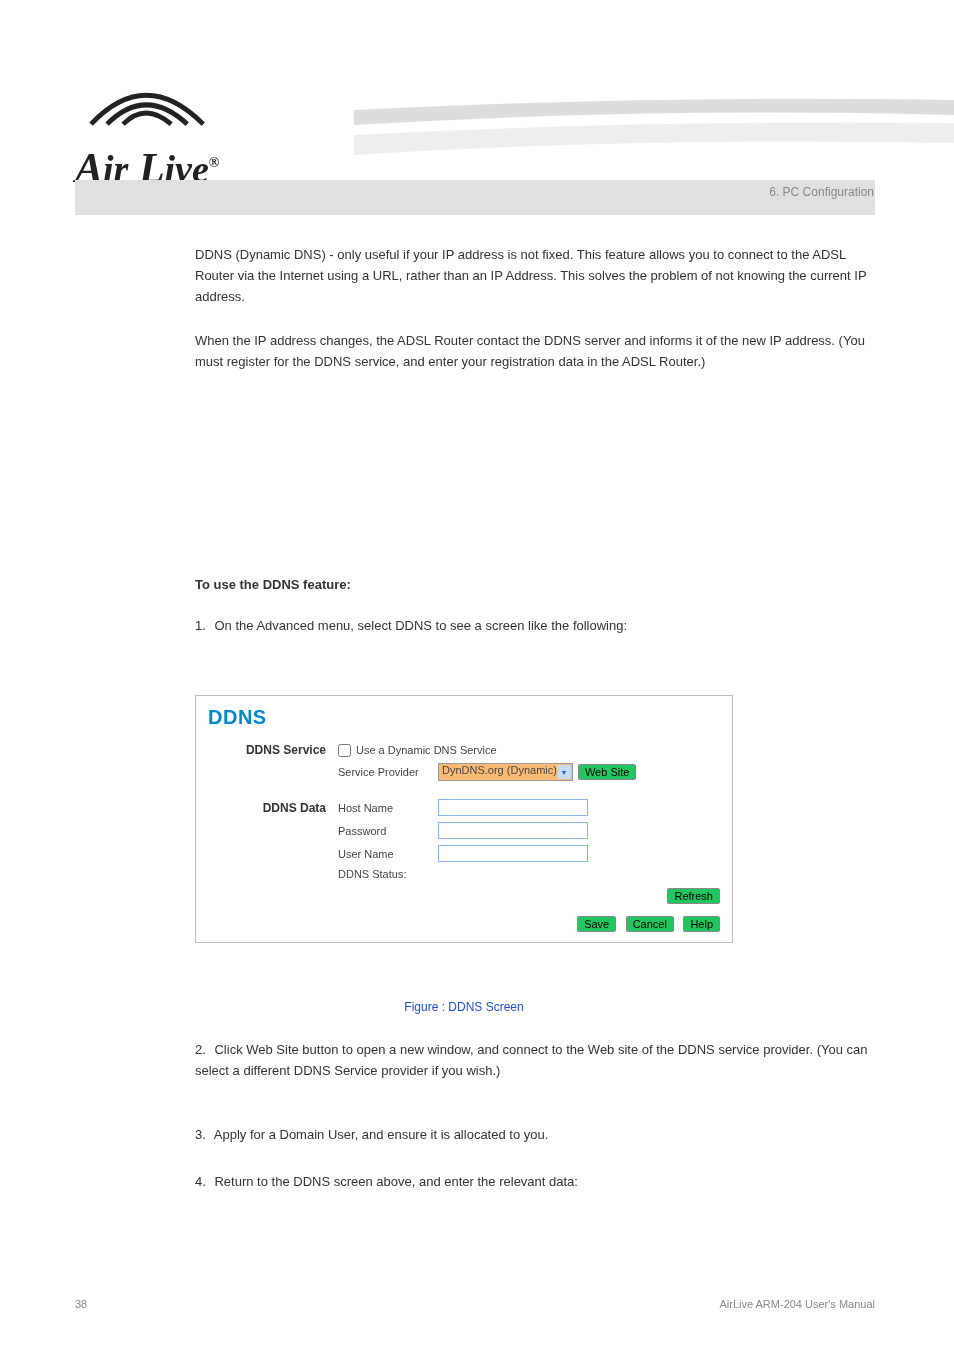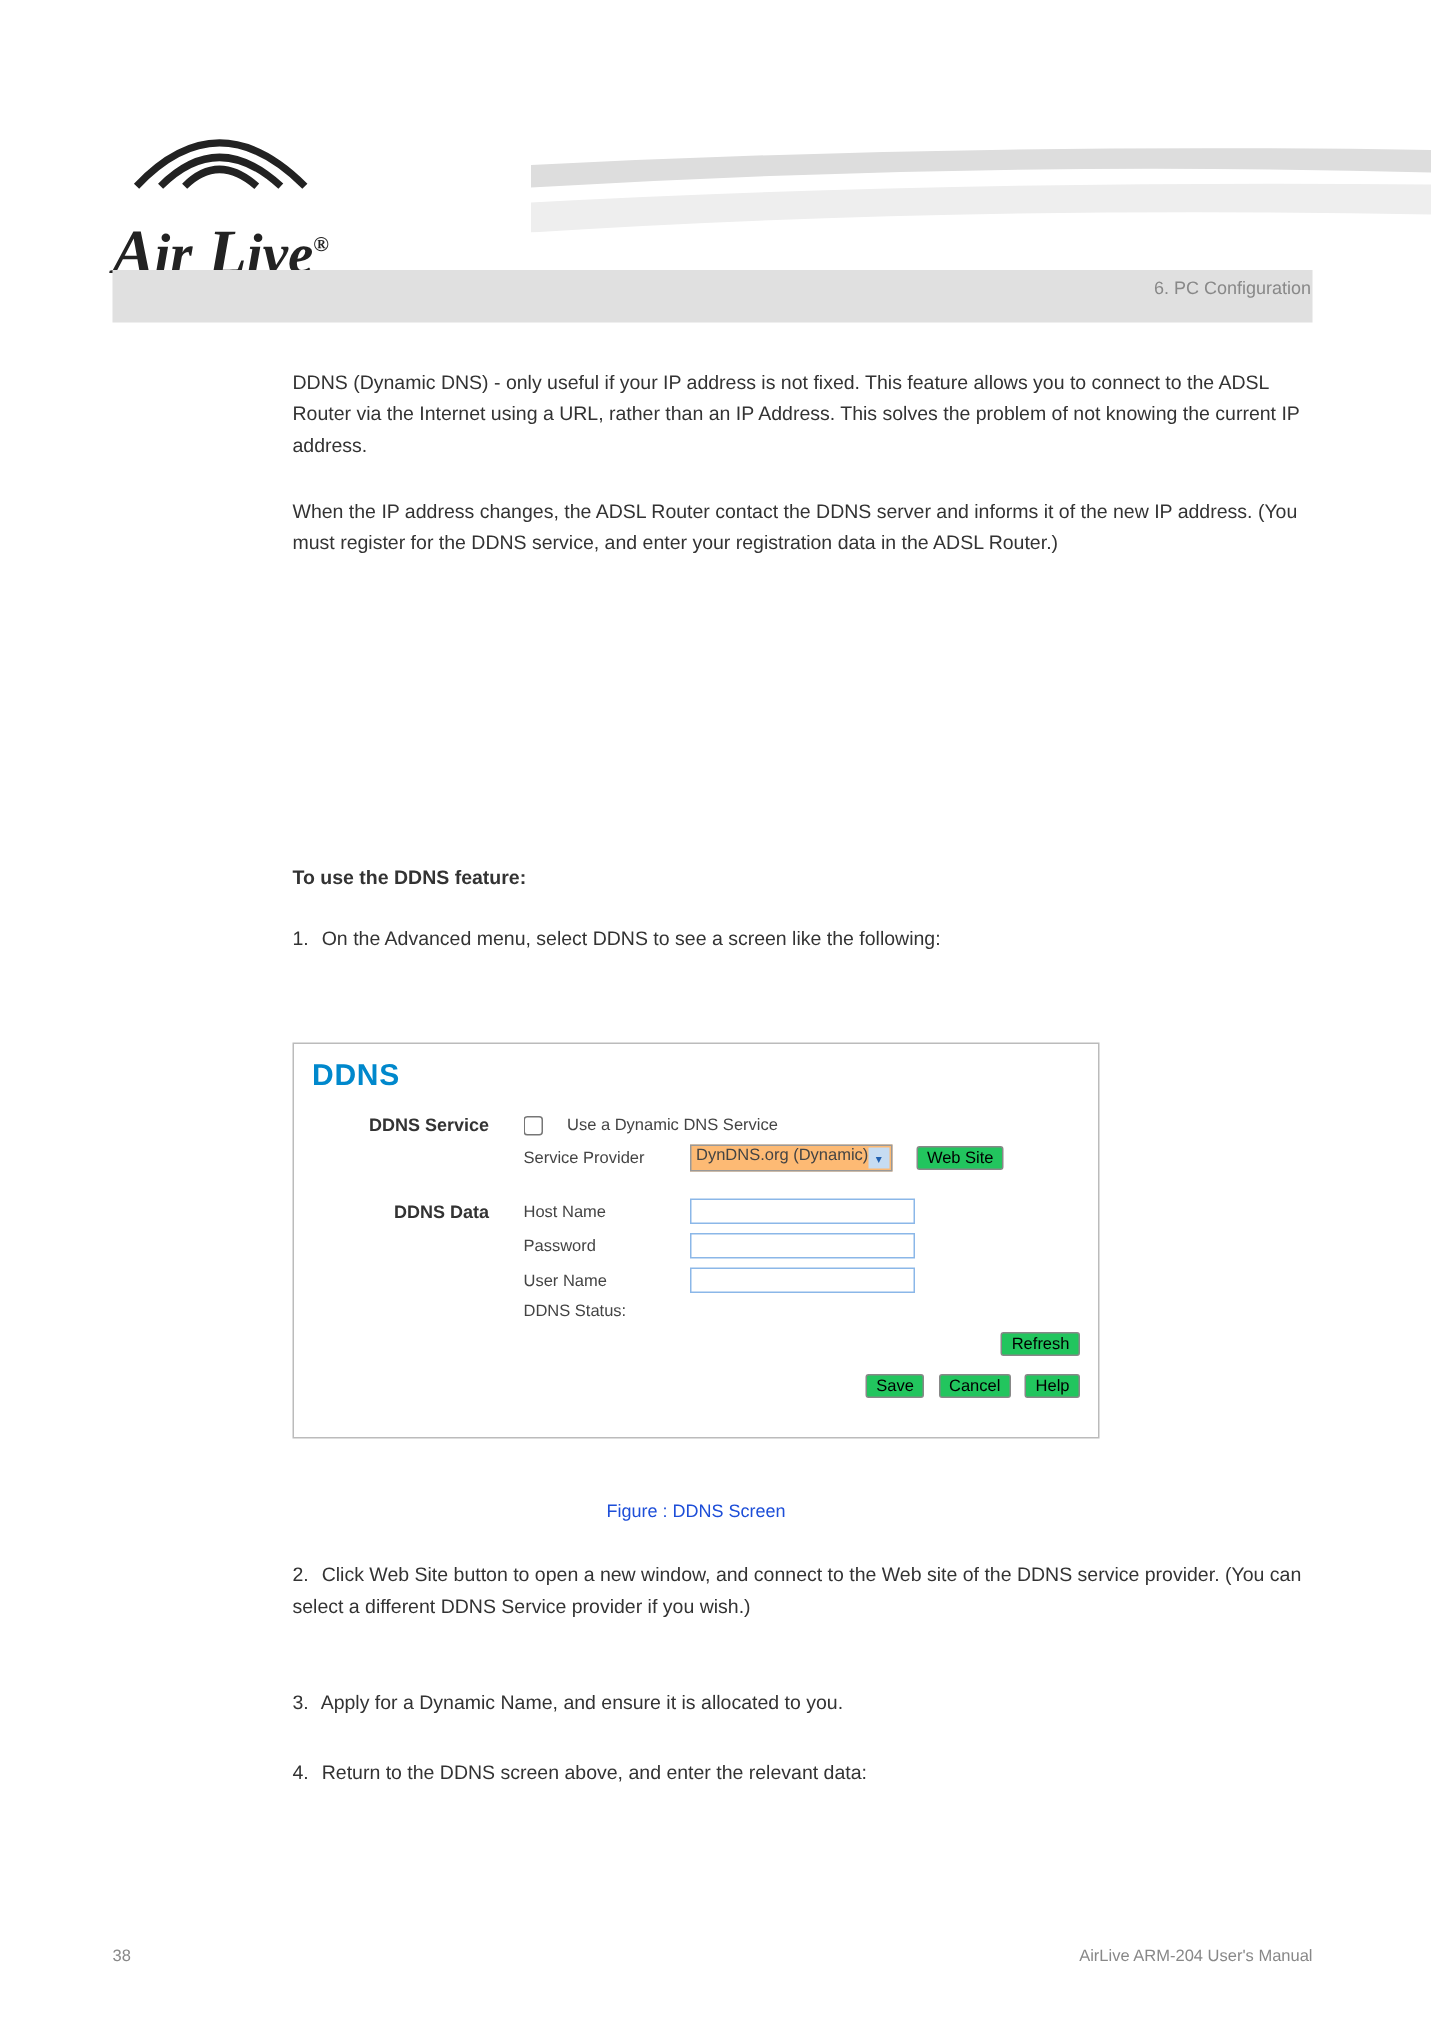--- a/index.html
+++ b/index.html
@@ -68,37 +68,36 @@
       color: #333;
       padding-right: 5px;
     }
     .screenshot-panel {
       position: absolute;
       top: 695px;
       left: 195px;
       width: 538px;
       border: 1px solid #bbb;
       background: #fff;
-      padding: 10px 12px 26px 12px;
+      padding: 10px 12px 10px 12px;
     }
     .panel-title {
       font-family: Arial, sans-serif;
       font-size: 20px;
       font-weight: bold;
       color: #0088cc;
       letter-spacing: 0.5px;
       margin-bottom: 14px;
     }
     .panel-row {
       display: flex;
       align-items: center;
       margin-bottom: 6px;
       font-size: 11px;
       color: #444;
-      gap: 11px;
     }
     .panel-label {
       width: 130px;
       text-align: right;
       font-weight: bold;
       color: #333;
       font-size: 12px;
       padding-right: 12px;
     }
     .panel-field-label {
@@ -269,21 +268,21 @@
 
 <div class="figure-caption">Figure : DDNS Screen</div>
 
 <div class="body-text para5">
   <span class="step-num">2.</span>
   <span>Click Web Site button to open a new window, and connect to the Web site of the DDNS service provider. (You can select a different DDNS Service provider if you wish.)</span>
 </div>
 
 <div class="body-text para6">
   <span class="step-num">3.</span>
-  <span>Apply for a Dynamic Name, and ensure it is allocated to you.</span>
+  <span>Apply for a Domain User, and ensure it is allocated to you.</span>
 </div>
 
 <div class="body-text para7">
   <span class="step-num">4.</span>
   <span>Return to the DDNS screen above, and enter the relevant data:</span>
 </div>
 
 <div class="page-footer">
   <span>38</span>
   <span>AirLive ARM-204 User's Manual</span>

